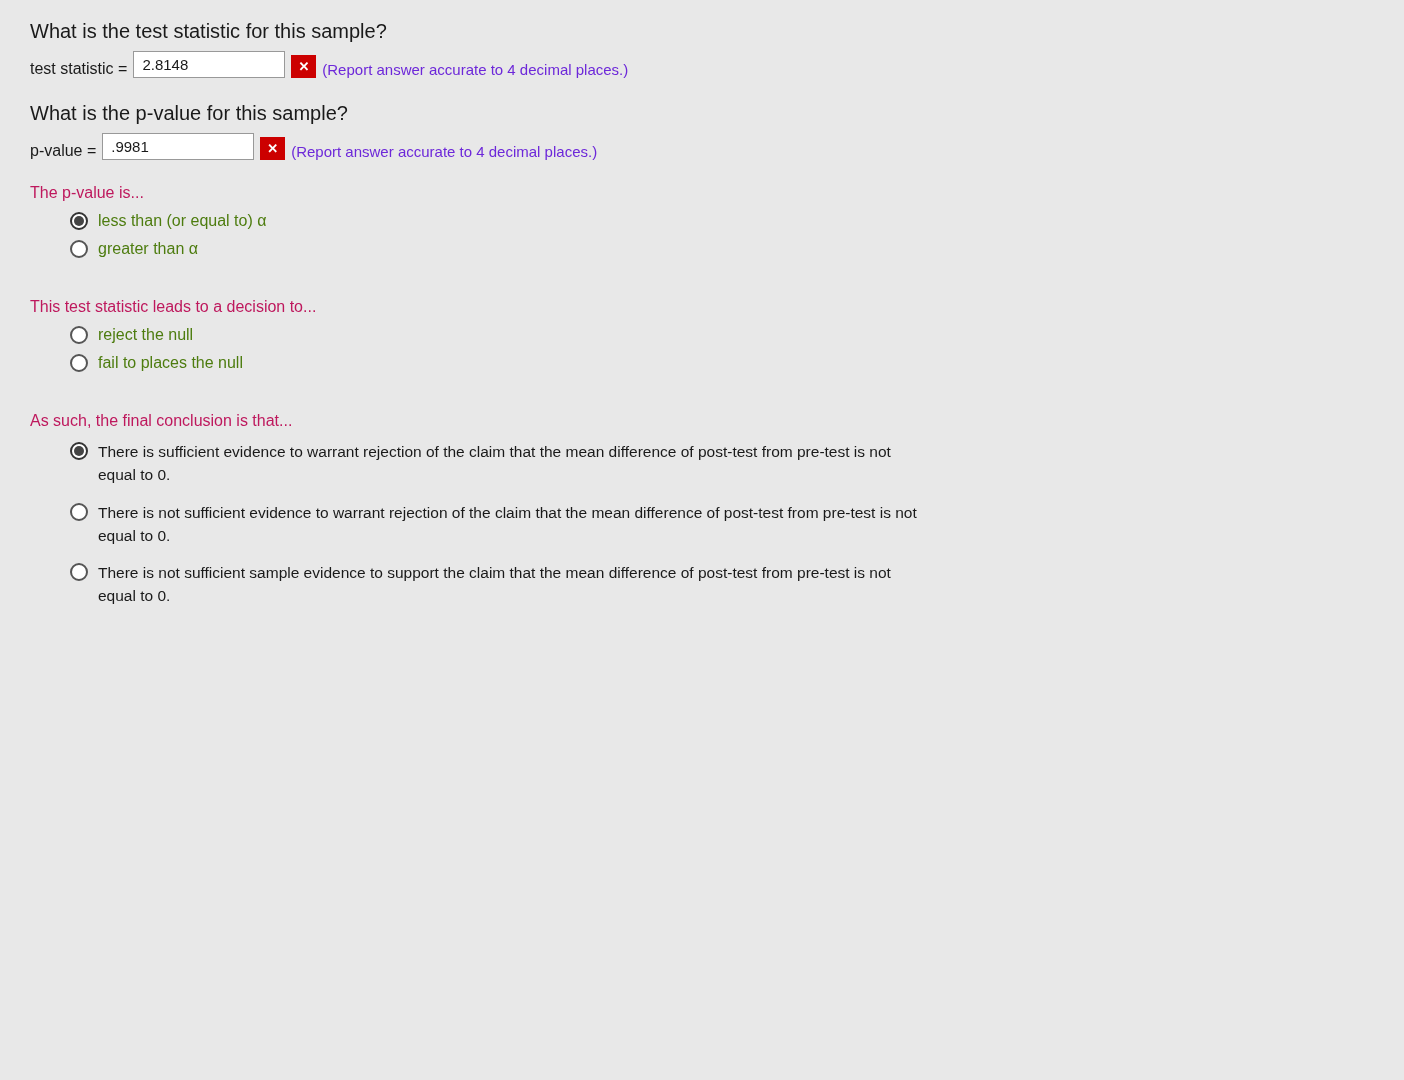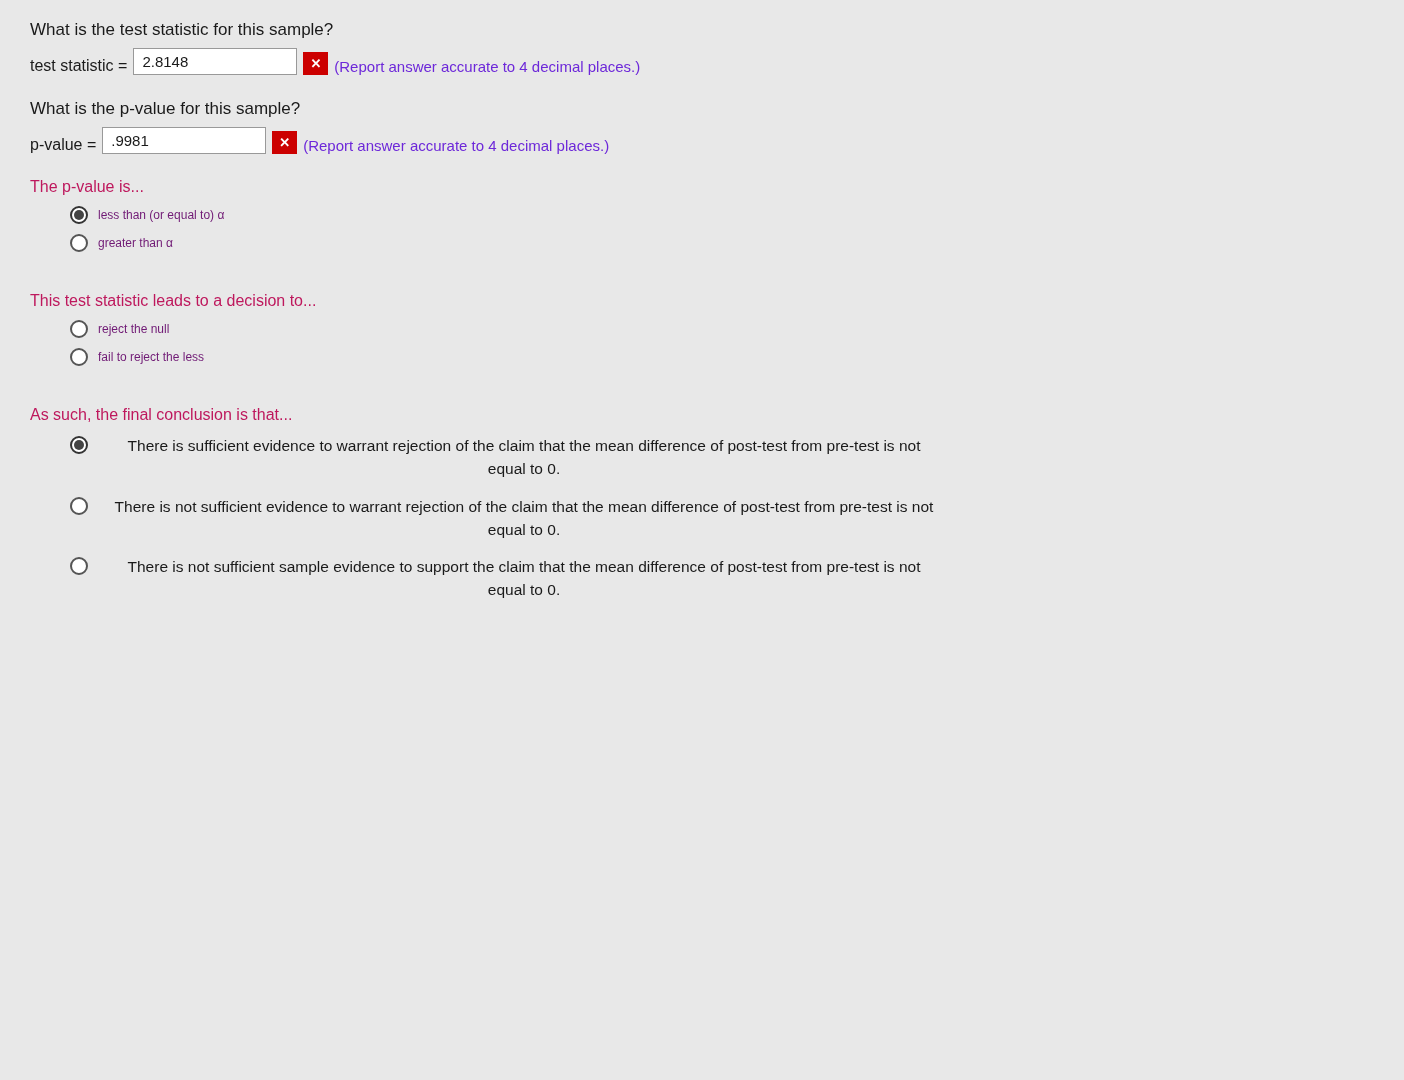--- a/index.html
+++ b/index.html
@@ -16,42 +16,42 @@
       padding: 20px 30px;
       width: 1404px;
       min-height: 1080px;
     }
 
     .section {
       margin-bottom: 24px;
     }
 
     .question-text {
-      font-size: 17px;
+      font-size: 20px;
       margin-bottom: 8px;
       color: #1a1a1a;
     }
 
     .input-row {
       display: flex;
       align-items: flex-end;
       gap: 6px;
       margin-bottom: 4px;
     }
 
     .label-text {
       font-size: 16px;
       color: #1a1a1a;
     }
 
     .text-input {
       border: 1px solid #999;
       padding: 4px 8px;
       font-size: 15px;
-      width: 164px;
+      width: 152px;
       background: #fff;
       color: #1a1a1a;
     }
 
     .clear-btn {
       background: #cc0000;
       color: white;
       border: none;
       padding: 4px 7px;
       font-size: 13px;
@@ -97,41 +97,40 @@
 
     .radio-circle.selected::after {
       content: '';
       width: 10px;
       height: 10px;
       border-radius: 50%;
       background: #444;
     }
 
     .radio-label {
-      font-size: 12px;
-      color: #701a75;
+      font-size: 16px;
+      color: #4d7c0f;
     }
 
     .section-divider {
       height: 16px;
     }
 
     .subsection-label {
       font-size: 16px;
       margin-bottom: 10px;
       color: #be185d;
     }
 
     .conclusion-item {
       display: flex;
       align-items: flex-start;
-      gap: 26px;
+      gap: 10px;
       margin-bottom: 14px;
       margin-left: 40px;
-      text-align: center;
     }
 
     .conclusion-radio {
       margin-top: 2px;
       flex-shrink: 0;
     }
 
     .conclusion-text {
       font-size: 15.5px;
       color: #1a1a1a;
@@ -180,21 +179,21 @@
 
 <div class="section">
   <div class="subsection-label">This test statistic leads to a decision to...</div>
   <div class="radio-group">
     <div class="radio-item">
       <div class="radio-circle"></div>
       <span class="radio-label">reject the null</span>
     </div>
     <div class="radio-item">
       <div class="radio-circle"></div>
-      <span class="radio-label">fail to reject the less</span>
+      <span class="radio-label">fail to places the null</span>
     </div>
   </div>
 </div>
 
 <div class="section-divider"></div>
 
 <div class="section">
   <div class="subsection-label">As such, the final conclusion is that...</div>
 
   <div class="conclusion-item">

